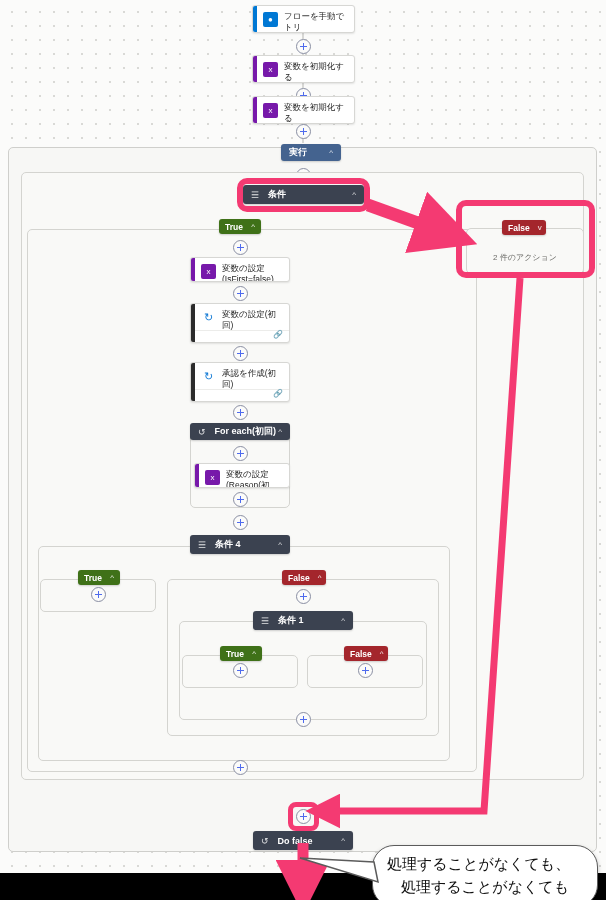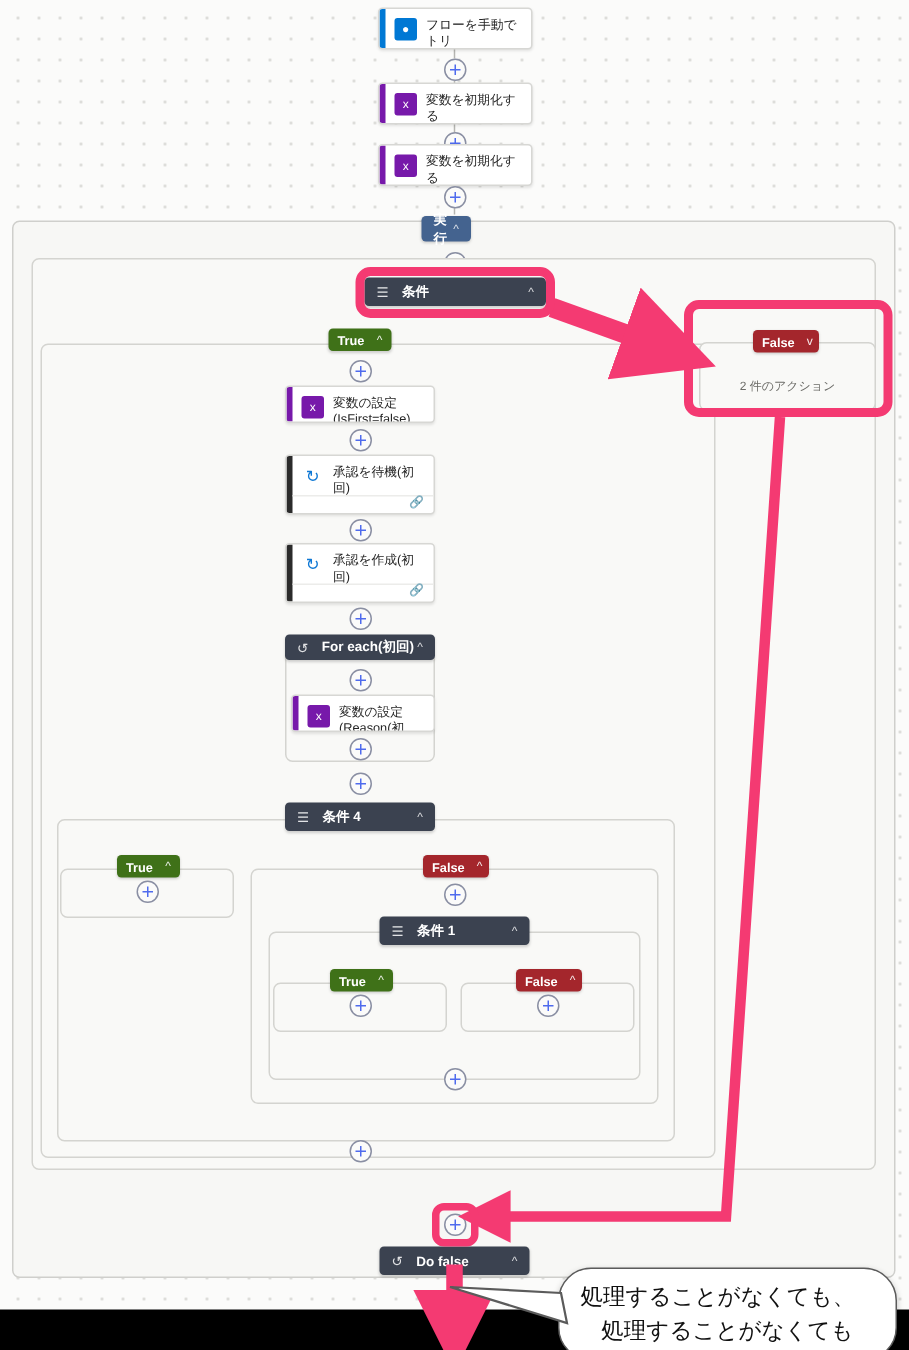--- a/index.html
+++ b/index.html
@@ -207,21 +207,21 @@
         <div class="ico" style="background:#7719aa">x</div>
         <div class="txt">
           <span>変数を初期化する</span>
         </div>
       </div>
     </div>
     <div class="plus" style="left:296px; top:124px;"></div>
 
     <div class="scopebox" style="left:8px; top:147px; width:589px; height:705px;"></div>
 
-    <div class="scopehdr blue" style="left:281px; top:144px; width:33px; height:17px;">
+    <div class="scopehdr blue" style="left:281px; top:144px; width:60px; height:17px;">
       <span class="slabel">実行</span>
       <span class="chev">^</span>
     </div>
     <div class="plus" style="left:296px; top:168px;"></div>
 
     <div class="scopebox inner" style="left:21px; top:172px; width:563px; height:608px;"></div>
 
     <div class="scopehdr" style="left:243px; top:185px; width:121px; height:19px;">
       <span class="sico">☰</span>
       <span class="slabel">条件</span>
@@ -251,21 +251,21 @@
           <span>変数の設定</span><span class="sub">(IsFirst=false)</span>
         </div>
       </div>
     </div>
     <div class="plus" style="left:233px; top:286px;"></div>
 
     <div class="card tall" style="left:190px; top:303px; width:100px; height:38px;">
       <div class="accent" style="background:#2b2b2b"></div>
       <div class="body">
         <div class="ico" style="background:#fff; color:#0f78d4; border:0; font-size:11px;">↻</div>
-        <div class="txt">承認を待機(初回)</div>
+        <div class="txt">変数の設定(初回)</div>
       </div>
       <div class="divider"></div>
       <div class="foot">🔗</div>
     </div>
     <div class="plus" style="left:233px; top:346px;"></div>
 
     <div class="card tall" style="left:190px; top:362px; width:100px; height:38px;">
       <div class="accent" style="background:#2b2b2b"></div>
       <div class="body">
         <div class="ico" style="background:#fff; color:#0f78d4; border:0; font-size:11px;">↻</div>

